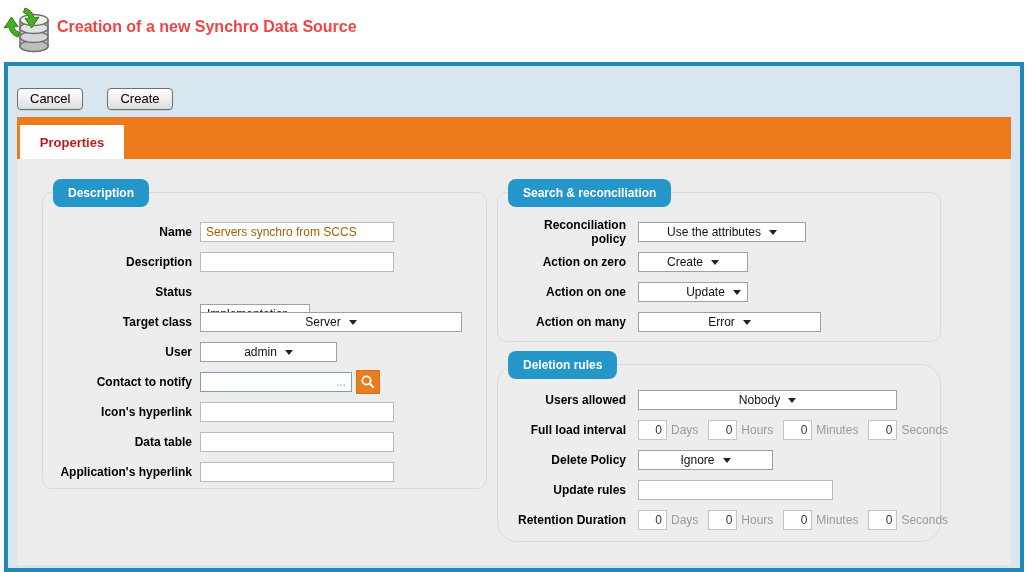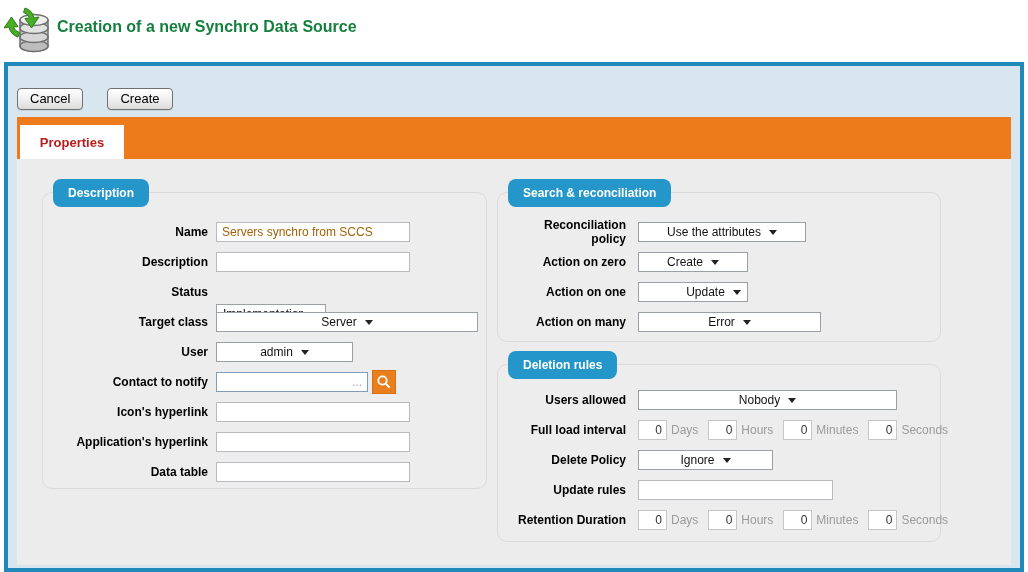--- a/index.html
+++ b/index.html
@@ -3,21 +3,21 @@
 <meta charset="utf-8">
 <style>
   * { margin:0; padding:0; box-sizing:border-box; }
   html,body { background:#fff; }
   body { font-family:"Liberation Sans", sans-serif; }
   .page { position:relative; width:1028px; height:572px; background:#fff; overflow:hidden; }
 
   
   .header { position:absolute; left:0; top:0; width:100%; height:62px; background:#fff; }
   .app-icon { position:absolute; left:4px; top:4px; width:50px; height:52px; }
-  .page-title { position:absolute; left:57px; top:18px; font-size:16px; font-weight:bold; color:#15803d; letter-spacing:0; }
+  .page-title { position:absolute; left:57px; top:18px; font-size:16px; font-weight:bold; color:#ef4444; letter-spacing:0; }
 
   
   .frame { position:absolute; left:4px; top:62px; width:1020px; height:510px;
            border:4px solid #2089B9; background:#D8E7EF; }
 
   
   .toolbar { position:absolute; left:9px; top:22px; display:flex; gap:24px; }
   .btn { min-width:52px; height:22px; padding:0 12px; font-family:"Liberation Sans",sans-serif;
          font-size:13px; color:#000; text-align:center; line-height:20px; cursor:pointer;
          border:1px solid #707070; border-radius:4px;
@@ -94,21 +94,21 @@
     </div>
 
     <div class="tabwrap">
       <div class="tabbar">
         <div class="tab">Properties</div>
       </div>
     </div>
 
     <div class="content">
 
-      <div class="fieldset fs-left" style="left:25px; top:33px; width:445px; height:297px; padding:29px 8px 0 20px;">
+      <div class="fieldset fs-left" style="left:25px; top:33px; width:445px; height:297px; padding:29px 8px 0 4px;">
         <div class="legend">Description</div>
 
         <div class="row">
           <span class="lbl">Name</span>
           <input class="txt" style="width: 194px;" type="text" value="Servers synchro from SCCS">
         </div>
 
         <div class="row">
           <span class="lbl">Description</span>
           <input class="txt" style="width: 194px;" type="text" value="">
@@ -151,26 +151,26 @@
             </svg>
           </span>
         </div>
 
         <div class="row">
           <span class="lbl">Icon's hyperlink</span>
           <input class="txt" style="width: 194px;" type="text" value="">
         </div>
 
         <div class="row">
+          <span class="lbl">Data table</span>
+          <input class="txt" style="width: 194px;" type="text" value="">
+        </div>
+
+        <div class="row">
           <span class="lbl">Application's hyperlink</span>
-          <input class="txt" style="width: 194px;" type="text" value="">
-        </div>
-
-        <div class="row">
-          <span class="lbl">Data table</span>
           <input class="txt" style="width: 194px;" type="text" value="">
         </div>
       </div>
 
       <div class="fieldset fs-right" style="left:480px; top:33px; width:444px; height:150px; padding:29px 8px 0 8px;">
         <div class="legend">Search &amp; reconciliation</div>
 
         <div class="row">
           <span class="lbl">Reconciliation policy</span>
           <div class="sel" style="width:168px;">
@@ -197,21 +197,21 @@
 
         <div class="row">
           <span class="lbl">Action on many</span>
           <div class="sel" style="width:183px;">
             <span class="val">Error</span>
             <span class="arrow"></span>
           </div>
         </div>
       </div>
 
-      <div class="fieldset fs-right" style="left:480px; top:205px; width:444px; height:178px; padding:25px 8px 0 8px;">
+      <div class="fieldset fs-right" style="left:480px; top:205px; width:444px; height:178px; padding:25px 8px 0 8px;border-radius:20px;">
         <div class="legend">Deletion rules</div>
 
         <div class="row">
           <span class="lbl">Users allowed</span>
           <div class="sel" style="width:259px;">
             <span class="val">Nobody</span>
             <span class="arrow"></span>
           </div>
         </div>
 

